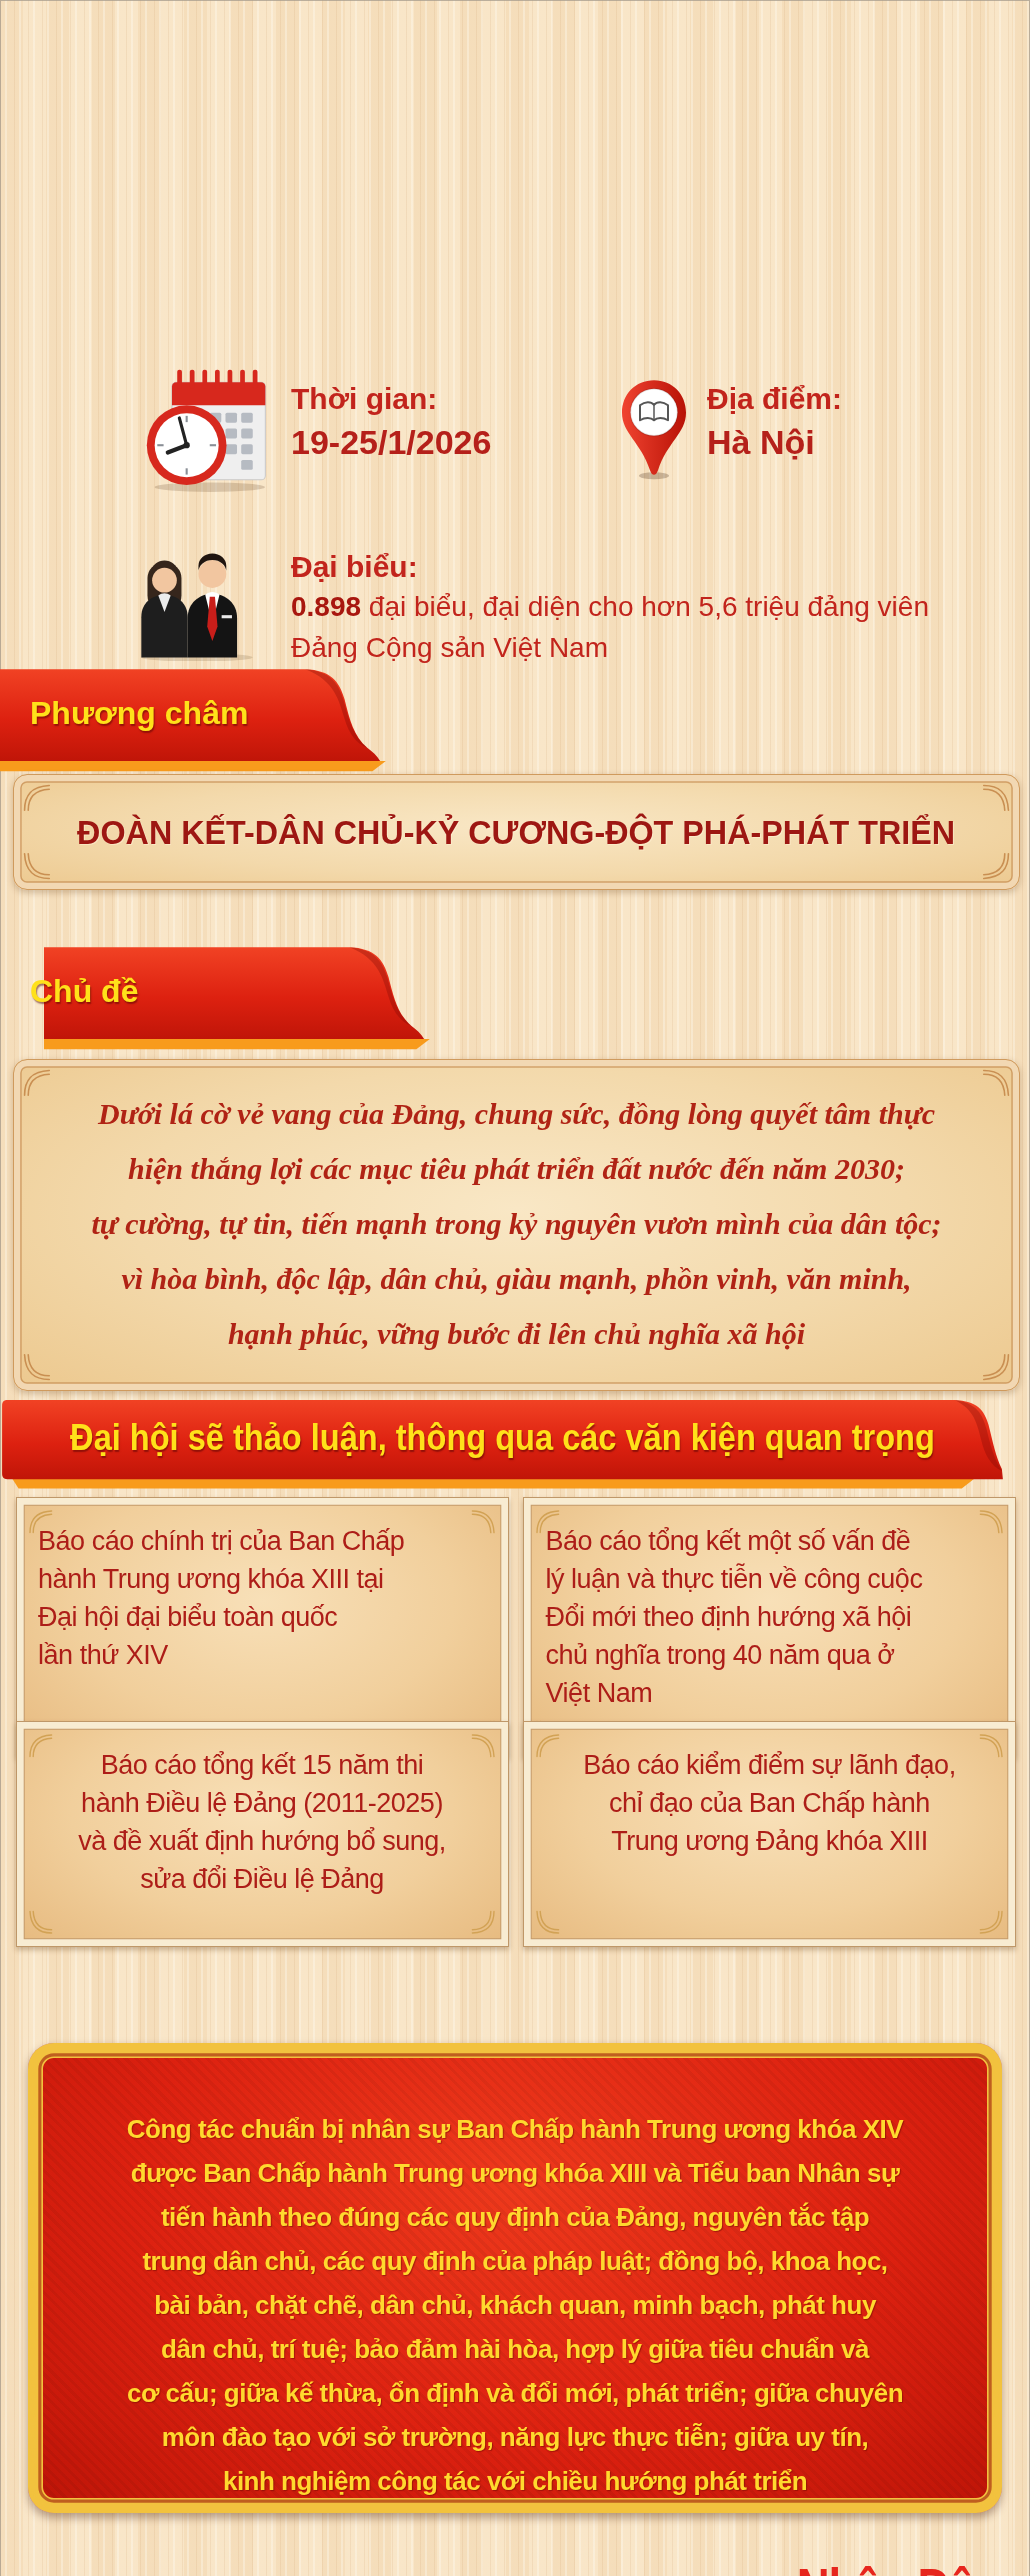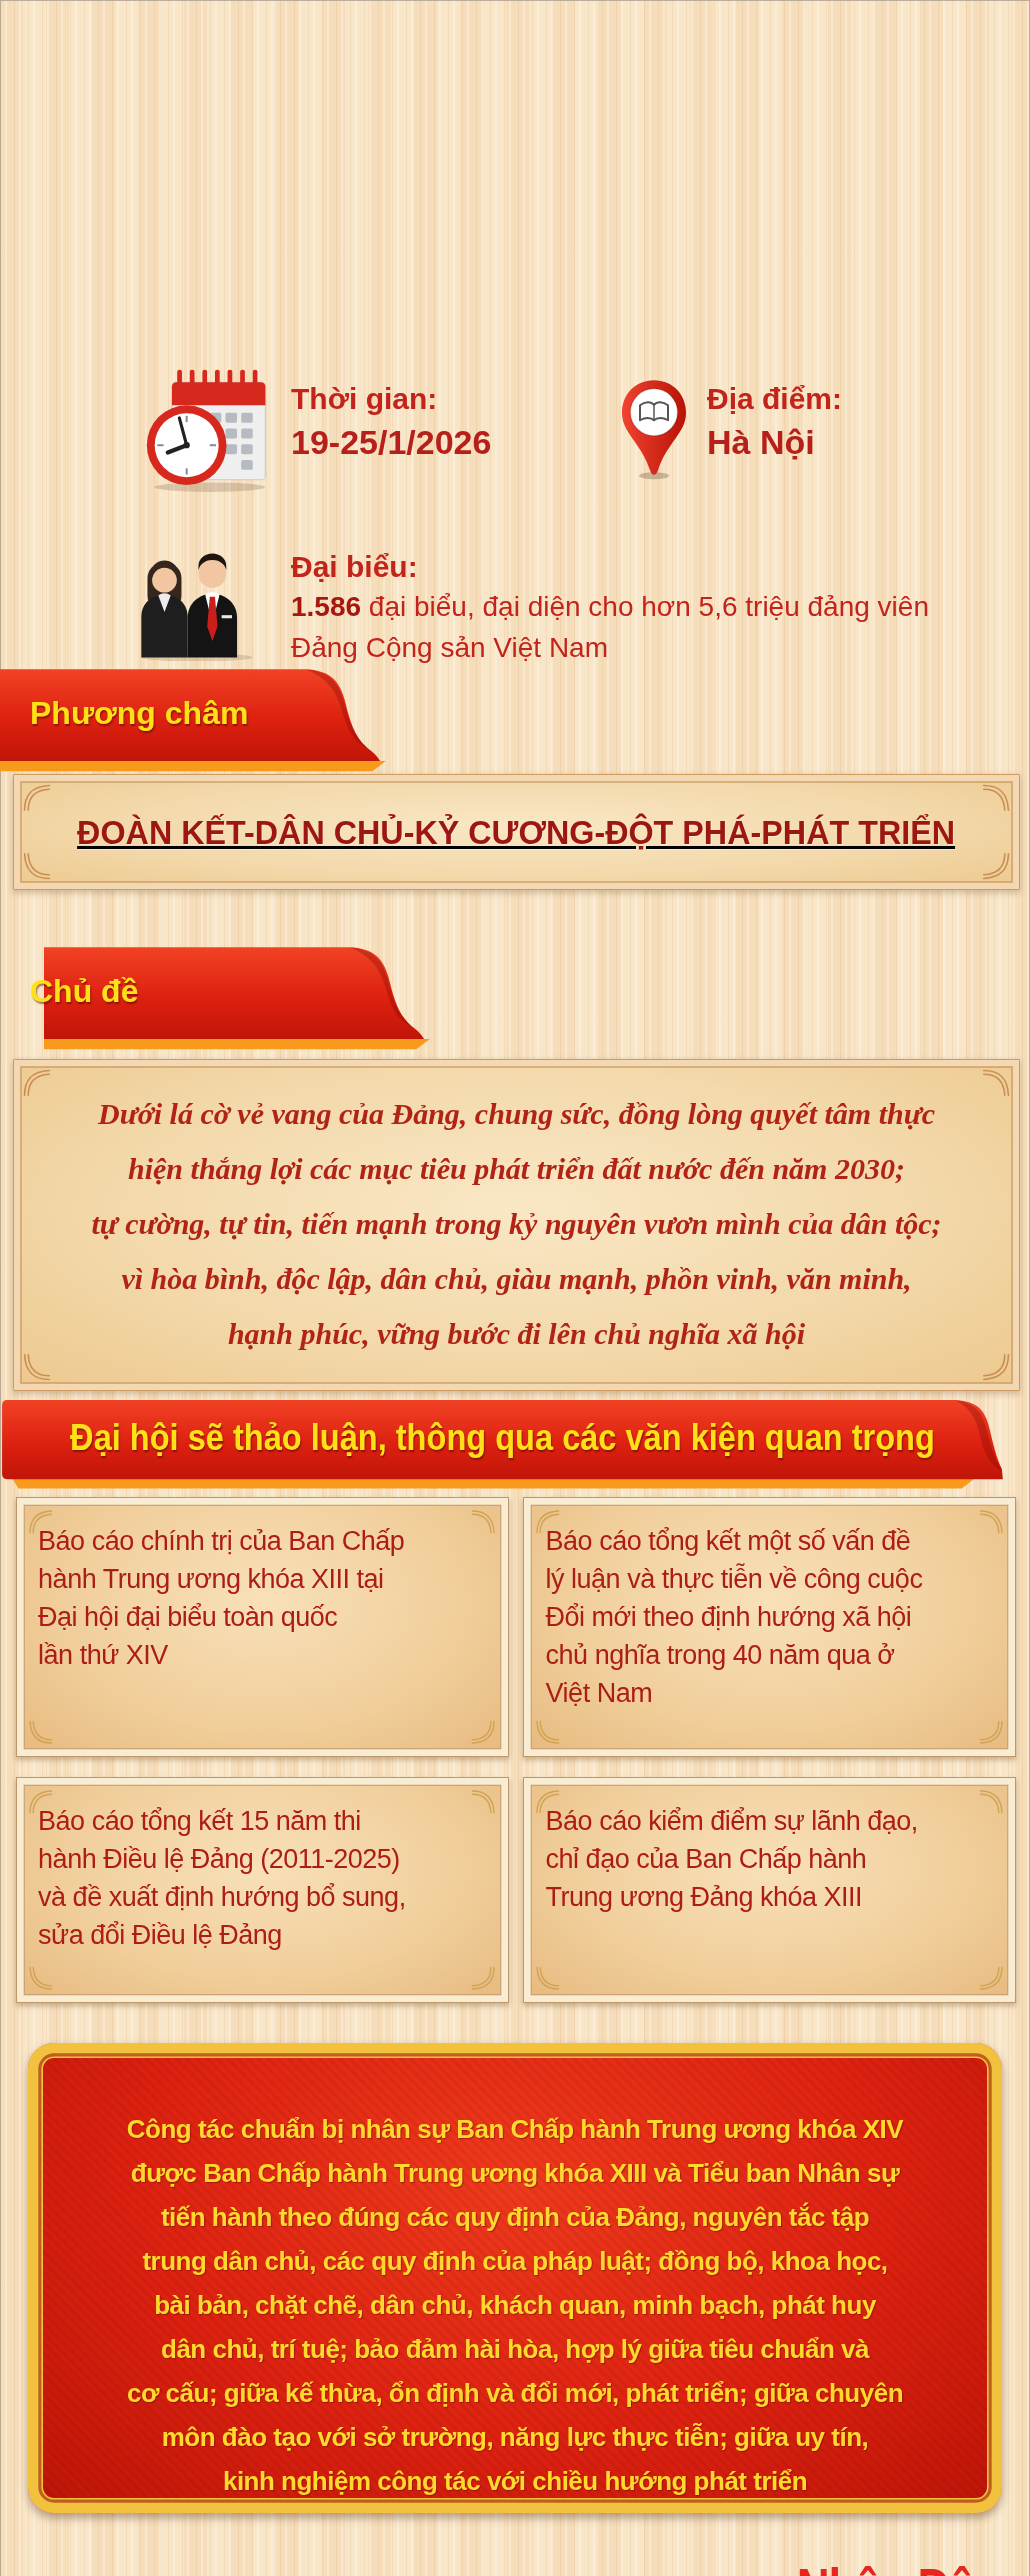--- a/index.html
+++ b/index.html
@@ -38,35 +38,35 @@
   .del-t b{color:#a8170f;}
   
   .rib{position:absolute;left:0;width:392px;height:106px;}
   .rib1{top:666px;} .rib2{top:944px;padding-left:44px;}
   .rib-label{position:absolute;left:30px;top:0;height:94px;display:flex;align-items:center;
     font-size:32px;font-weight:bold;color:#ffe11a;text-shadow:1px 1.5px 1.5px rgba(80,0,0,0.5);white-space:nowrap;}
   .rib3wrap{position:absolute;left:0;top:1399px;width:1005px;height:90px;}
   .rib3-label{position:absolute;left:0;top:0;width:1005px;height:78px;display:flex;align-items:center;justify-content:center;
     font-size:37px;font-weight:bold;color:#ffe11a;text-shadow:1px 1.5px 1.5px rgba(80,0,0,0.5);white-space:nowrap;transform:scaleX(0.88);}
   
-  .parchbox{position:absolute;left:13px;width:1005px;border:1.5px solid #cf9a5d;border-radius:1px;
+  .parchbox{position:absolute;left:13px;width:1005px;border:1.5px solid #cf9a5d;border-radius:14px;
     background:radial-gradient(ellipse at 50% 45%, #f9e7c5 0%, #f3d9ab 55%, #ecc88e 100%);
-    box-shadow: inset 0 0 0 6.2px rgba(245,222,187,0.9), inset 0 0 0 7.7px rgba(193,134,74,0.65), 0 2.6px 6.2px rgba(90,50,10,0.25); text-decoration: underline;}
+    box-shadow: inset 0 0 0 6.2px rgba(245,222,187,0.9), inset 0 0 0 7.7px rgba(193,134,74,0.65), 0 2.6px 6.2px rgba(90,50,10,0.25);}
   .motto-box{top:774px;height:114px;display:flex;align-items:center;justify-content:center;}
   .motto-text{font-size:34px;font-weight:bold;color:#9d1712;white-space:nowrap;transform:scaleX(0.95);
     text-shadow:1px 1px 0 rgba(255,240,210,0.6);}
   .theme-box{top:1059px;height:330px;}
   .theme-text{position:absolute;left:20.6px;right:20.6px;top:26px;text-align:center;
     font-family:"Liberation Serif", serif;font-style:italic;font-weight:bold;
     font-size:30px;line-height:55px;color:#b02315;}
   
   .docbox{position:absolute;width:491px;border:1px solid #bf9768;
     background:radial-gradient(ellipse at 50% 40%, #f8e0b8 0%, #f1cf9c 55%, #e6b97e 100%);
     box-shadow: inset 0 0 0 6.7px #f8ecd2, inset 0 0 0 7.7px #c49b6b, 0 2.6px 5.2px rgba(90,50,10,0.30);}
-  .r1{top:1497px;height:258px;} .r2{top:1777px;height:224px;}
+  .r1{top:1497px;height:258px;} .r2{top:1721px;height:224px;text-align:center;}
   .cL{left:15.5px;} .cR{left:523px;}
   .doc-text{position:absolute;left:21.6px;right:21.6px;top:24px;
     font-size:27px;line-height:38px;letter-spacing:-0.5px;color:#ad1d18;}
   
   .orn{position:absolute;width:32px;height:32px;color:#c98f52;}
   .docbox .orn{color:#d2a255;width:28px;height:28px;}
   .orn svg{width:100%;height:100%;}
   .orn path{stroke:currentColor;fill:none;stroke-width:3.5;stroke-linecap:round;}
   .o-tl{top:6.2px;left:6.2px;} .o-tr{top:6.2px;right:6.2px;transform:rotate(90deg);}
   .o-br{bottom:6.2px;right:6.2px;transform:rotate(180deg);} .o-bl{bottom:6.2px;left:6.2px;transform:rotate(270deg);}
@@ -153,21 +153,21 @@
     <path d="M12,228 L12,150 C12,122 32,108 57,106 C82,108 102,122 102,150 L102,228 Z" fill="#1e1e1e"></path>
     <path d="M45,108 L57,140 L69,108 C61,102 53,102 45,108 Z" fill="#ececec"></path>
     <circle cx="150" cy="66" r="27" fill="#f2c6a0"></circle>
     <path d="M123,62 a27,23 0 0 1 54,0 l0,-12 a27,24 0 0 0 -54,0 z" fill="#201510"></path>
     <path d="M102,228 L102,152 C102,122 124,106 150,104 C176,106 198,122 198,152 L198,228 Z" fill="#141414"></path>
     <path d="M136,106 L150,162 L164,106 C155,99 145,99 136,106 Z" fill="#ffffff"></path>
     <path d="M145,110 L155,110 L160,168 L150,196 L140,168 Z" fill="#c91e1a"></path>
     <rect x="168" y="146" width="20" height="6" fill="#e9e9e9"></rect>
   </svg>
   <div class="lbl del-l">Đại biểu:</div>
-  <div class="del-t"><b>1.586</b><span> đại biểu, đại diện cho hơn 5,6 triệu đảng viên Đảng Cộng sản Việt Nam</span></div>
+  <div class="del-t"><b>0.898</b><span> đại biểu, đại diện cho hơn 5,6 triệu đảng viên Đảng Cộng sản Việt Nam</span></div>
 
   <div class="rib rib1">
     <svg viewBox="0 0 760 205" width="392" height="106">
       <defs>
           <linearGradient id="rg1" x1="0" y1="0" x2="0" y2="1">
         <stop offset="0" stop-color="#f14224"></stop>
             <stop offset="0.55" stop-color="#dd2110"></stop>
             <stop offset="1" stop-color="#c01508"></stop>
           </linearGradient>
         </defs>

